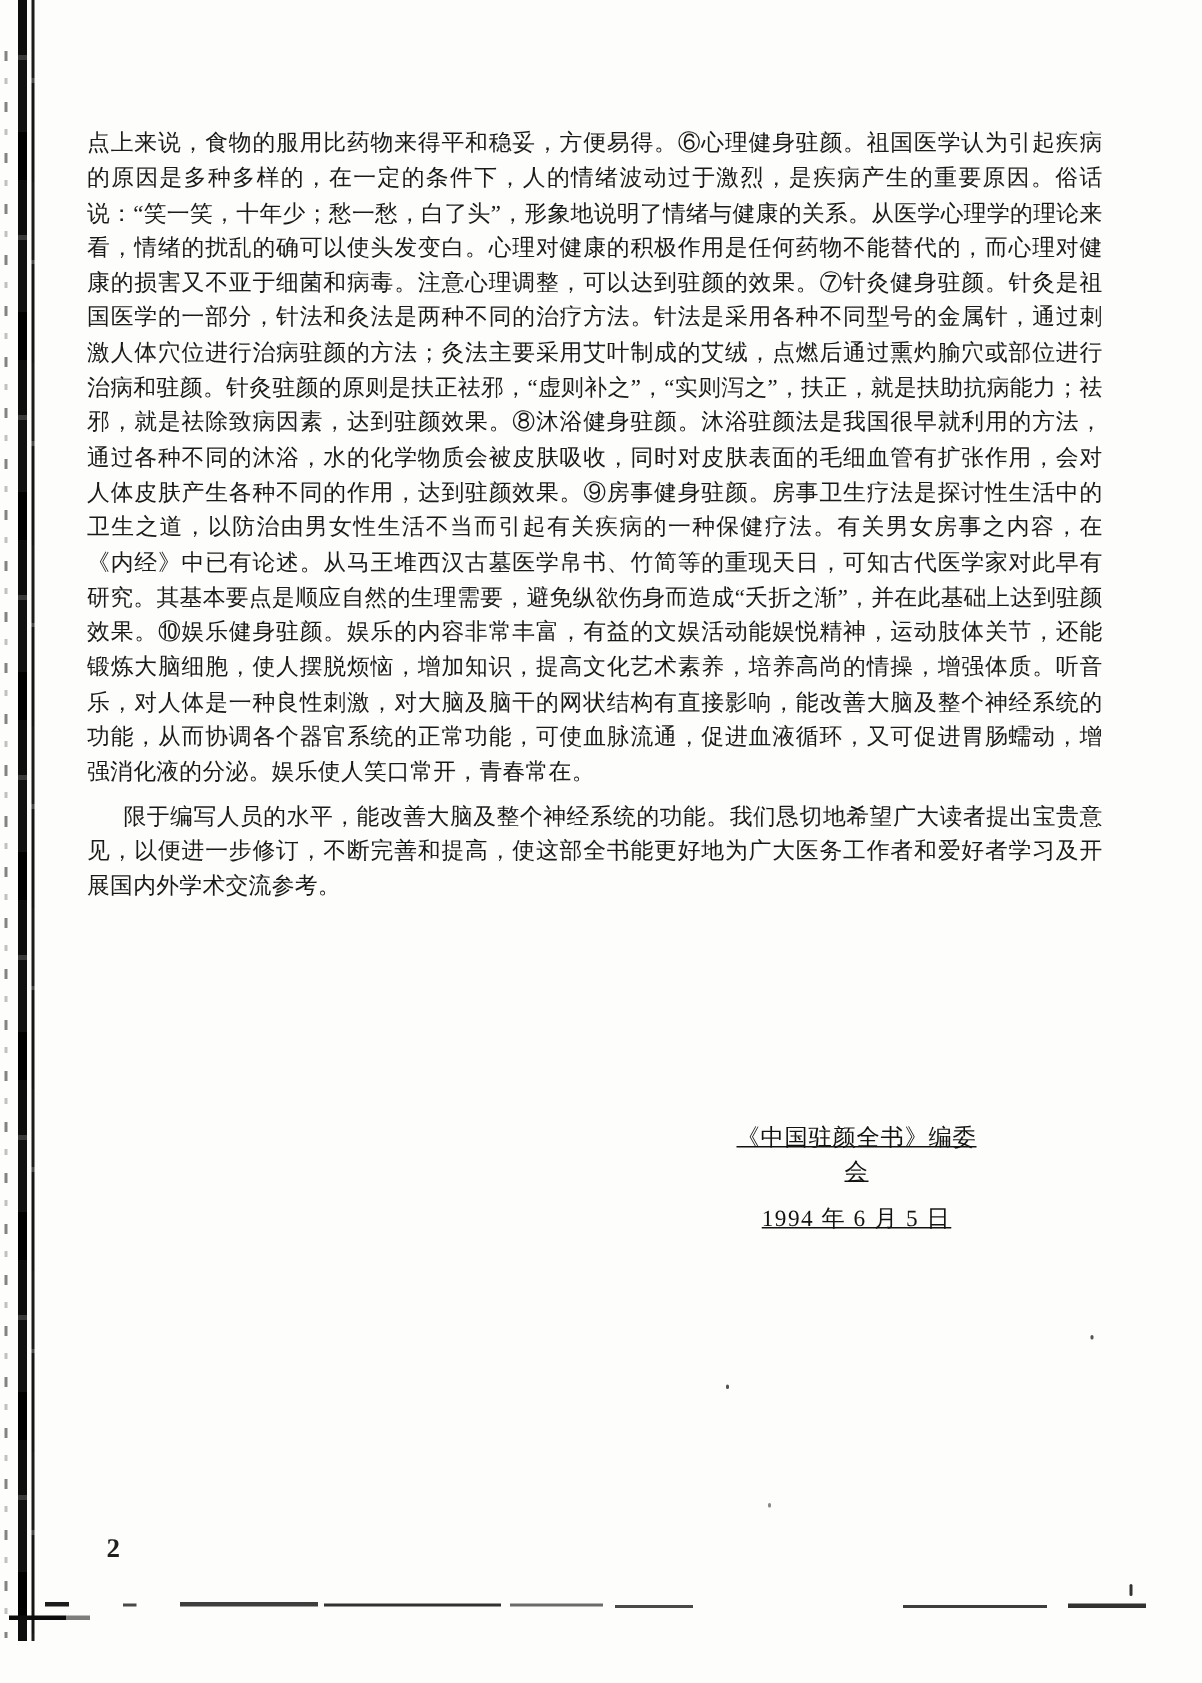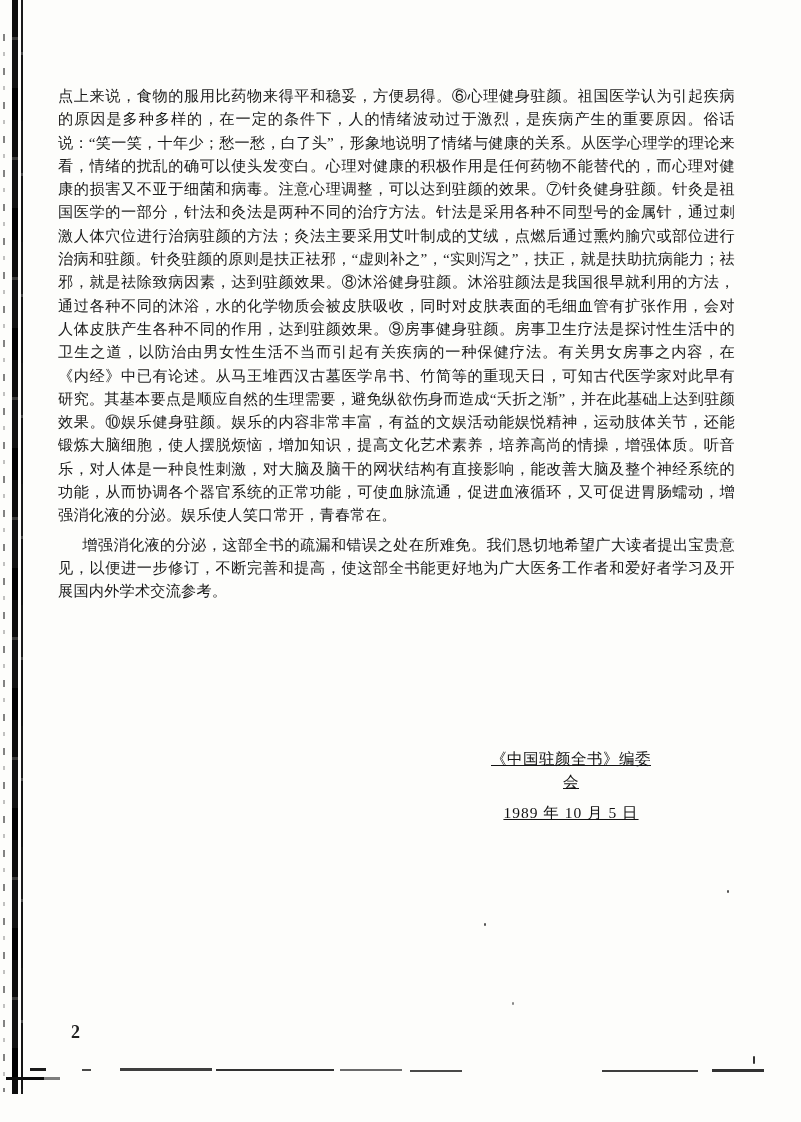--- a/index.html
+++ b/index.html
@@ -84,26 +84,26 @@
 
 <div class="page">
 
   <div class="gutter-dotted"></div>
   <div class="gutter-bar-thick"></div>
   <div class="gutter-bar-thin"></div>
   <div class="gutter-foot-dash"></div>
 
   <div class="text-block">
     <p>点上来说，食物的服用比药物来得平和稳妥，方便易得。⑥心理健身驻颜。祖国医学认为引起疾病的原因是多种多样的，在一定的条件下，人的情绪波动过于激烈，是疾病产生的重要原因。俗话说：“笑一笑，十年少；愁一愁，白了头”，形象地说明了情绪与健康的关系。从医学心理学的理论来看，情绪的扰乱的确可以使头发变白。心理对健康的积极作用是任何药物不能替代的，而心理对健康的损害又不亚于细菌和病毒。注意心理调整，可以达到驻颜的效果。⑦针灸健身驻颜。针灸是祖国医学的一部分，针法和灸法是两种不同的治疗方法。针法是采用各种不同型号的金属针，通过刺激人体穴位进行治病驻颜的方法；灸法主要采用艾叶制成的艾绒，点燃后通过熏灼腧穴或部位进行治病和驻颜。针灸驻颜的原则是扶正祛邪，“虚则补之”，“实则泻之”，扶正，就是扶助抗病能力；祛邪，就是祛除致病因素，达到驻颜效果。⑧沐浴健身驻颜。沐浴驻颜法是我国很早就利用的方法，通过各种不同的沐浴，水的化学物质会被皮肤吸收，同时对皮肤表面的毛细血管有扩张作用，会对人体皮肤产生各种不同的作用，达到驻颜效果。⑨房事健身驻颜。房事卫生疗法是探讨性生活中的卫生之道，以防治由男女性生活不当而引起有关疾病的一种保健疗法。有关男女房事之内容，在《内经》中已有论述。从马王堆西汉古墓医学帛书、竹简等的重现天日，可知古代医学家对此早有研究。其基本要点是顺应自然的生理需要，避免纵欲伤身而造成“夭折之渐”，并在此基础上达到驻颜效果。⑩娱乐健身驻颜。娱乐的内容非常丰富，有益的文娱活动能娱悦精神，运动肢体关节，还能锻炼大脑细胞，使人摆脱烦恼，增加知识，提高文化艺术素养，培养高尚的情操，增强体质。听音乐，对人体是一种良性刺激，对大脑及脑干的网状结构有直接影响，能改善大脑及整个神经系统的功能，从而协调各个器官系统的正常功能，可使血脉流通，促进血液循环，又可促进胃肠蠕动，增强消化液的分泌。娱乐使人笑口常开，青春常在。</p>
-    <p class="indent">增强消化液的分泌，这部全书的疏漏和错误之处在所难免。我们恳切地希望广大读者提出宝贵意见，以便进一步修订，不断完善和提高，使这部全书能更好地为广大医务工作者和爱好者学习及开展国内外学术交流参考。</p>
+    <p class="indent">限于编写人员的水平，能改善大脑及整个神经系统的功能。我们恳切地希望广大读者提出宝贵意见，以便进一步修订，不断完善和提高，使这部全书能更好地为广大医务工作者和爱好者学习及开展国内外学术交流参考。</p>
   </div>
 
   <div class="signature">
     <div class="sig-committee">《中国驻颜全书》编委会</div>
-    <div class="sig-date">1989 年 10 月 5 日</div>
+    <div class="sig-date">1994 年 6 月 5 日</div>
   </div>
 
   <div class="page-number">2</div>
 
   <div class="smudge s1"></div>
   <div class="smudge s2"></div>
   <div class="smudge s3"></div>
   <div class="smudge s4"></div>
   <div class="smudge s5"></div>
   <div class="smudge s6"></div>

